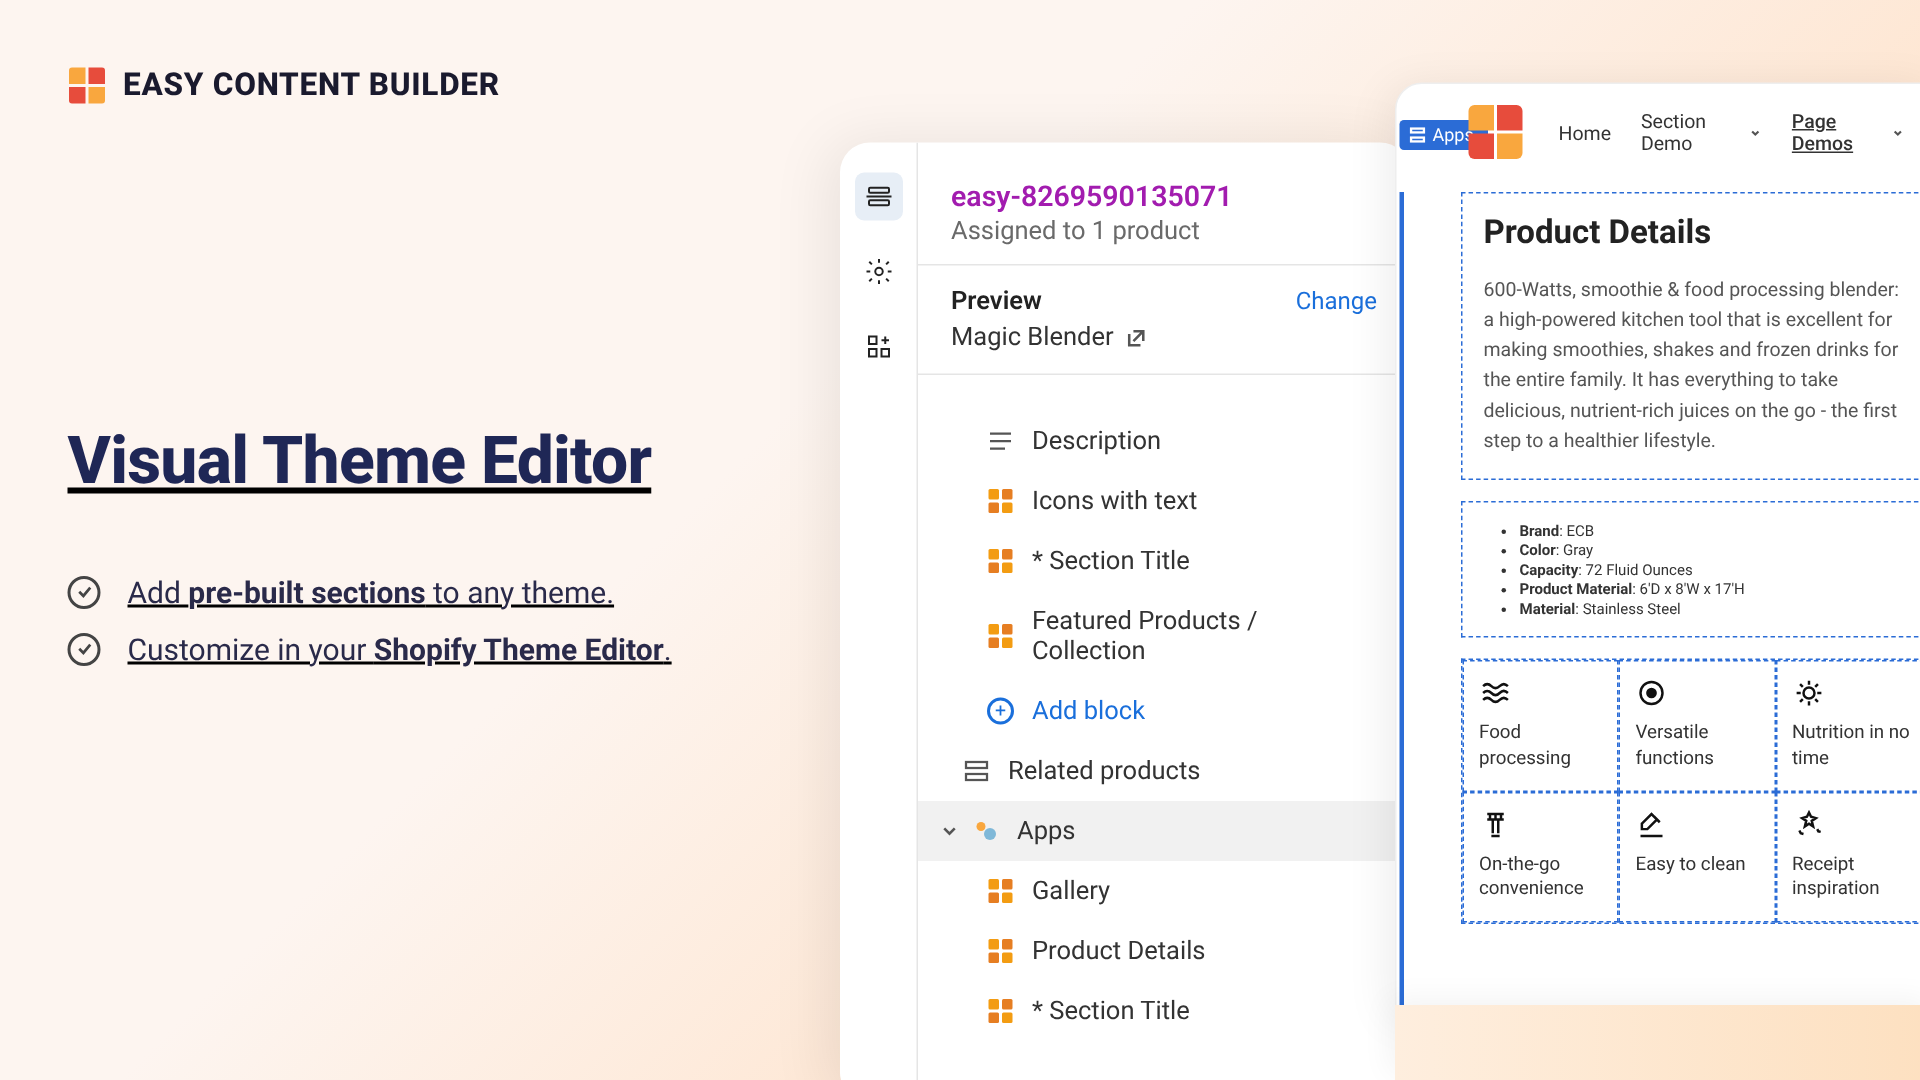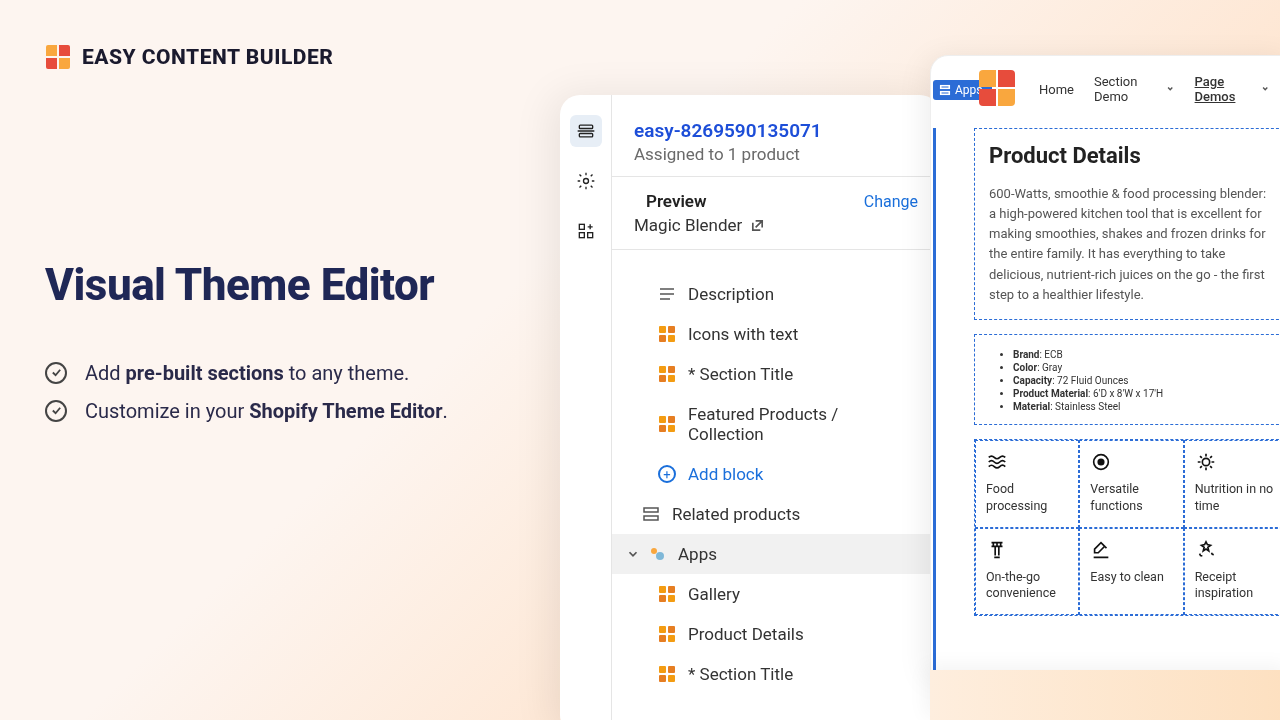--- a/index.html
+++ b/index.html
@@ -36,23 +36,24 @@
 .logo-text {
   font-weight: 800;
   font-size: 21px;
   letter-spacing: 0.5px;
   color: #1a1a2e;
 }
 
 
 .hero {
   position: absolute;
-  top: 260px;
+  top: 282px;
   left: 45px;
   max-width: 480px;
+  text-decoration: underline;
 }
 .hero h1 {
   font-size: 44px;
   font-weight: 800;
   color: #1f2756;
   line-height: 1.15;
   letter-spacing: -0.5px;
 }
 .feature-list {
   margin-top: 50px;
@@ -111,32 +112,32 @@
   cursor: pointer;
 }
 .rail-item.active { background: #e7eef6; }
 .rail-item svg { width: 20px; height: 20px; stroke: #222; fill: none; stroke-width: 1.6; }
 
 .editor-body { flex: 1; display: flex; flex-direction: column; }
 .editor-header {
   padding: 24px 22px 12px 22px;
   border-bottom: 1px solid #e5e5e5;
 }
-.template-name { font-size: 19px; font-weight: 600; color: #1d4ed8; }
+.template-name { font-size: 19px; font-weight: 600; color: #a21caf; }
 .template-assigned { font-size: 17px; color: #6a6a6a; margin-top: 2px; }
 .preview-row {
   padding: 14px 22px 14px 22px;
   border-bottom: 1px solid #e5e5e5;
 }
 .preview-row .row-top {
   display: flex;
   justify-content: space-between;
   align-items: baseline;
 }
-.preview-label { font-size: 17px; font-weight: 600; color: #222; margin-left: 12px; }
+.preview-label { font-size: 17px; font-weight: 600; color: #222; }
 .change-link { font-size: 16px; color: #1a6fdb; cursor: pointer; }
 .preview-value { font-size: 17px; color: #333; margin-top: 4px; display: flex; align-items: center; gap: 8px; }
 .preview-value svg { width: 15px; height: 15px; stroke: #555; fill: none; stroke-width: 1.8; }
 
 .sections {
   flex: 1;
   overflow-y: auto;
   padding-top: 24px;
 }
 .section-item {

